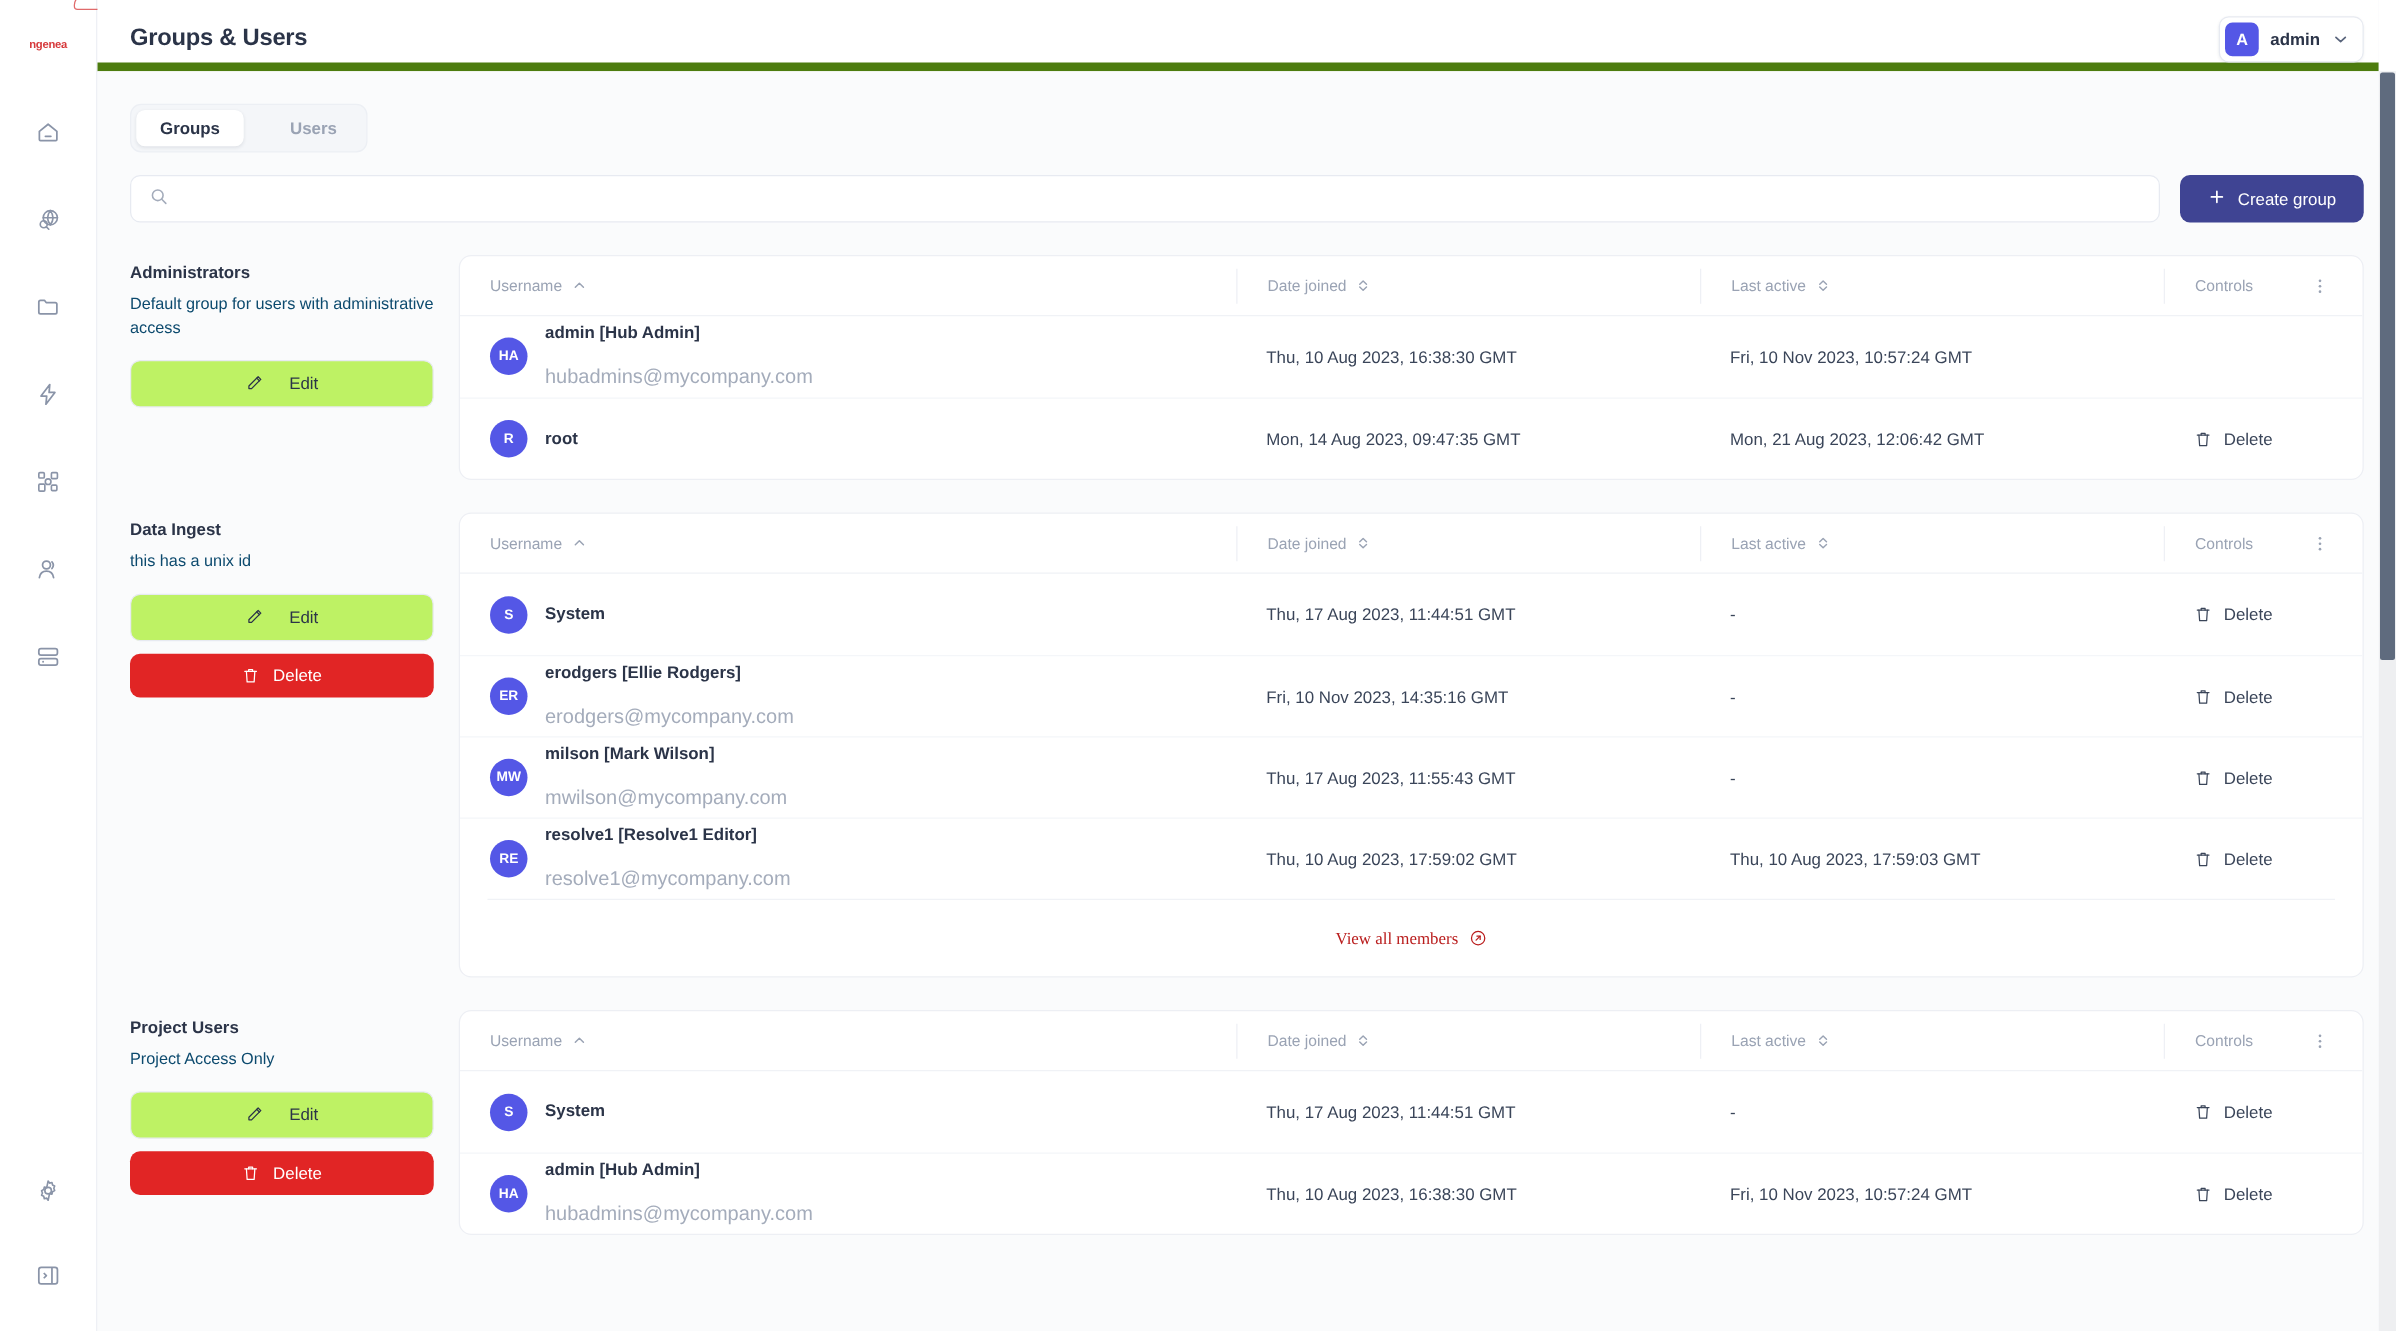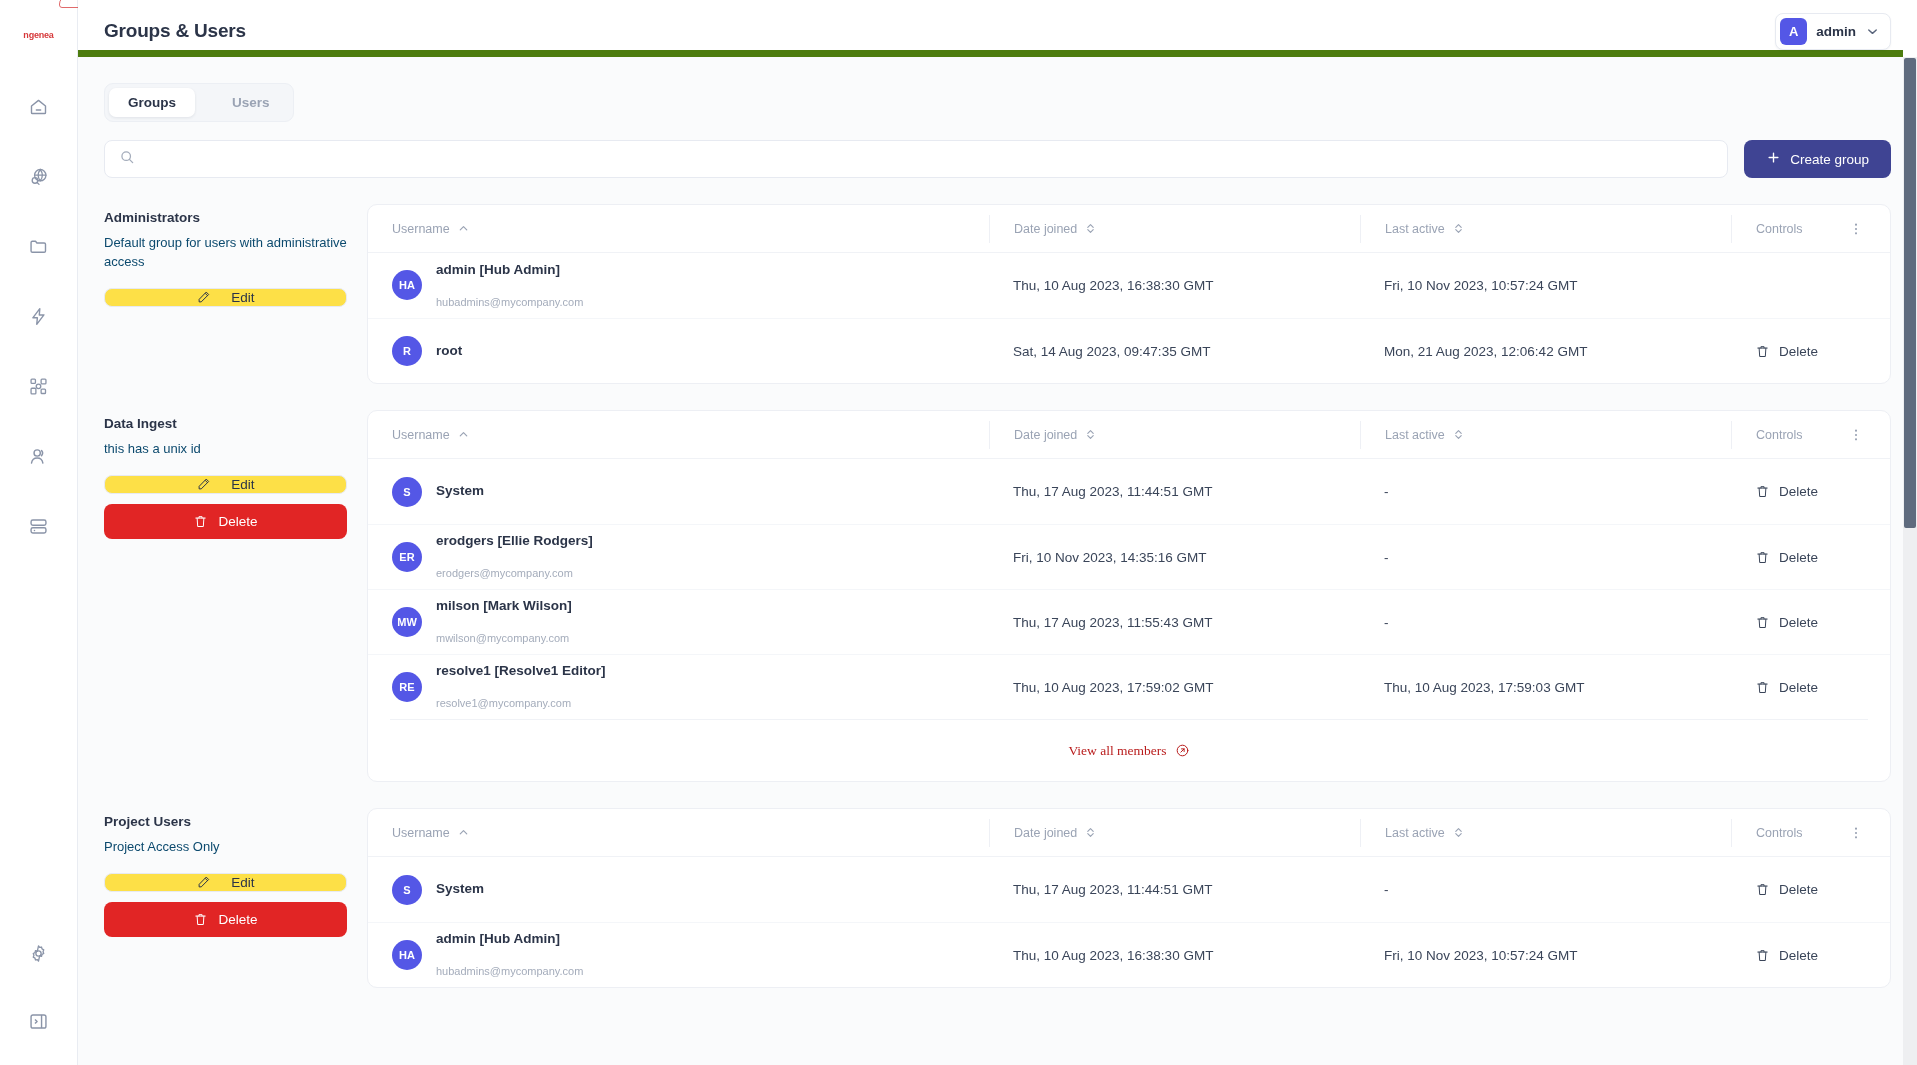--- a/index.html
+++ b/index.html
@@ -226,22 +226,22 @@
     margin-bottom: 9px;
   }
   .group-desc {
     font-size: 13px;
     color: #0c4a6e;
     line-height: 1.45;
     margin-bottom: 16px;
   }
   .btn-edit {
     width: 100%;
-    height: 19px;
-    background: #fde047;
+    height: 38px;
+    background: #bef264;
     border: 1px solid #e7eaf1;
     border-radius: 8px;
     font-size: 13.5px;
     font-family: inherit;
     color: #2b3448;
     display: flex;
     align-items: center;
     justify-content: center;
     gap: 20px;
     cursor: pointer;
@@ -314,21 +314,21 @@
   .td.c-active { flex: 0 0 371px; }
   .td.c-controls { flex: 1 1 auto; }
   .avatar {
     width: 30px; height: 30px; border-radius: 50%;
     background: #5457e6; color: #fff;
     font-size: 11px; font-weight: bold;
     display: flex; align-items: center; justify-content: center;
     flex: 0 0 30px;
   }
   .uname { font-size: 13.5px; font-weight: bold; color: #2b3448; line-height: 1.35; }
-  .uemail { font-size: 11px; color: #a4acbb; line-height: 1.4; margin-top: 16px; }
+  .uemail { font-size: 16px; color: #a4acbb; line-height: 1.4; margin-top: 16px; }
   .btn-row-delete {
     background: none;
     border: none;
     font-family: inherit;
     font-size: 13.5px;
     color: #3a4559;
     display: flex;
     align-items: center;
     gap: 9px;
     cursor: pointer;
@@ -578,21 +578,21 @@
               <div class="td c-active">Fri, 10 Nov 2023, 10:57:24 GMT</div>
               <div class="td c-controls"></div>
             </div>
             <div class="trow">
               <div class="td c-user">
                 <div class="avatar">R</div>
                 <div>
                   <div class="uname">root</div>
                 </div>
               </div>
-              <div class="td c-date">Sat, 14 Aug 2023, 09:47:35 GMT</div>
+              <div class="td c-date">Mon, 14 Aug 2023, 09:47:35 GMT</div>
               <div class="td c-active">Mon, 21 Aug 2023, 12:06:42 GMT</div>
               <div class="td c-controls">
                 <button class="btn-row-delete">
                   <span style="display: flex;">
                     <svg width="15" height="15" viewBox="0 0 24 24" fill="none" stroke="currentColor" stroke-width="1.6" stroke-linecap="round" stroke-linejoin="round">
                       <path d="M4.5 6.5h15"></path>
                       <path d="M9.5 6.5V4.3h5v2.2"></path>
                       <path d="M6.6 6.5 7.5 20h9l.9-13.5"></path>
                     </svg>
                   </span>

